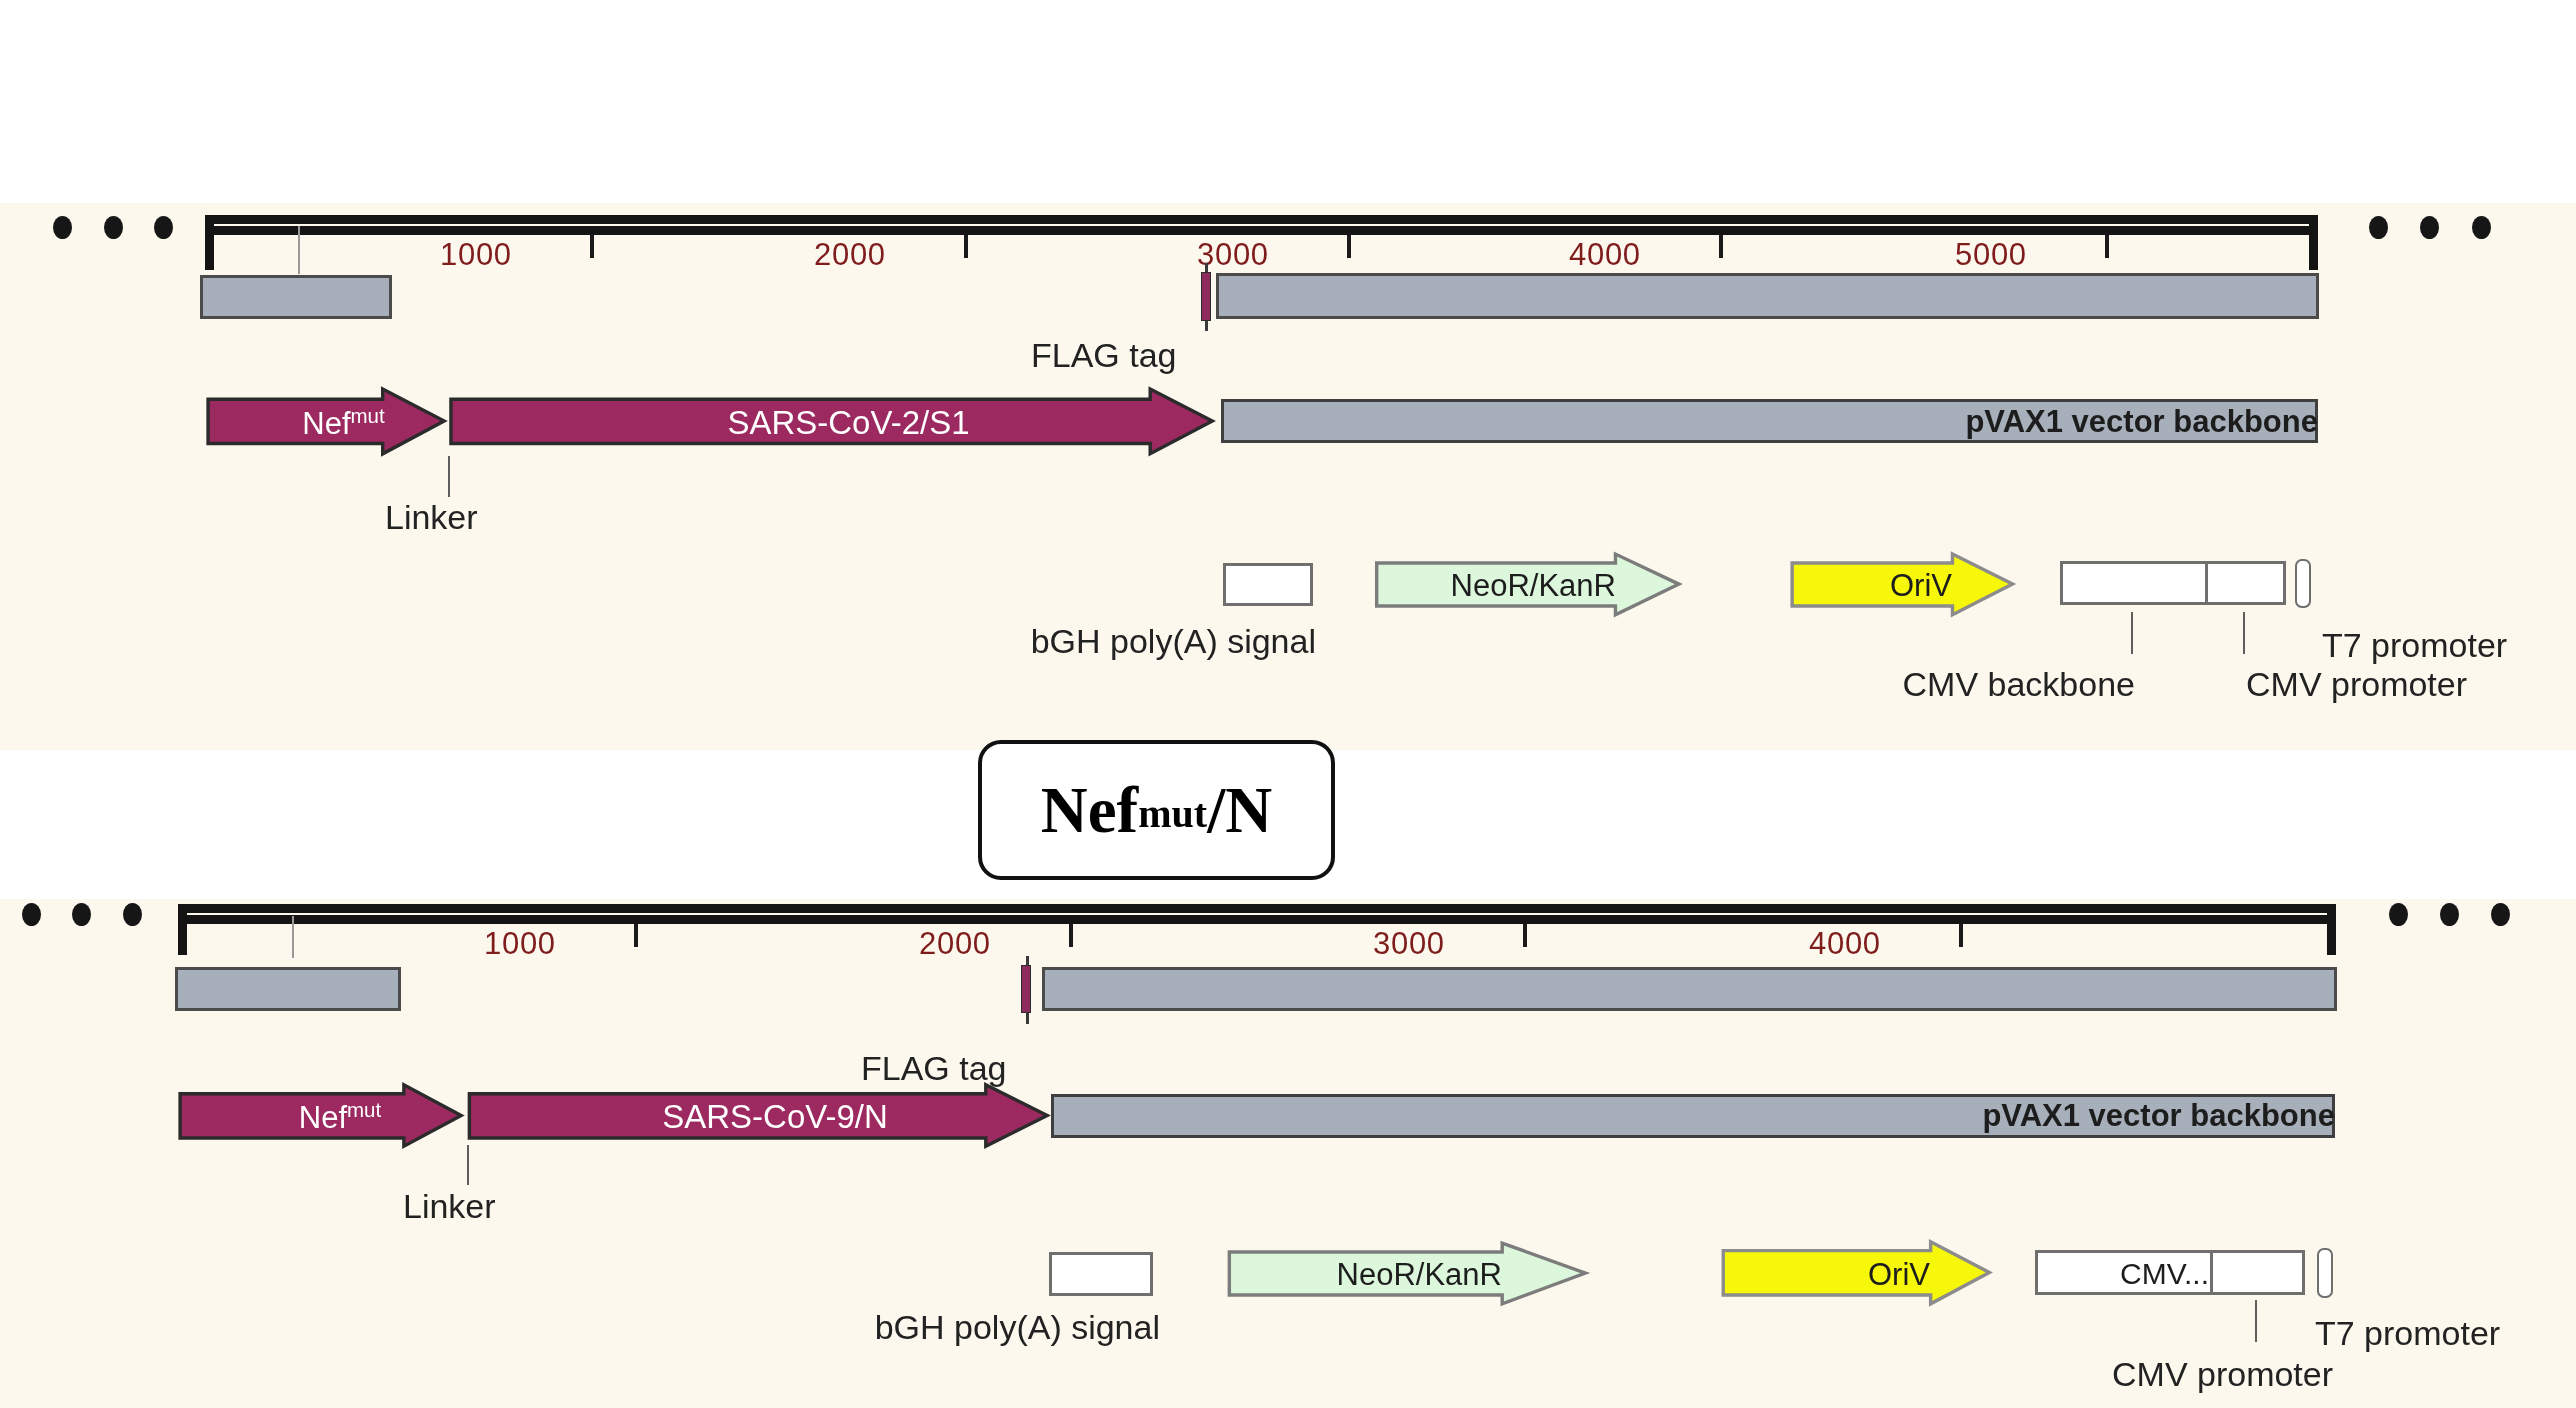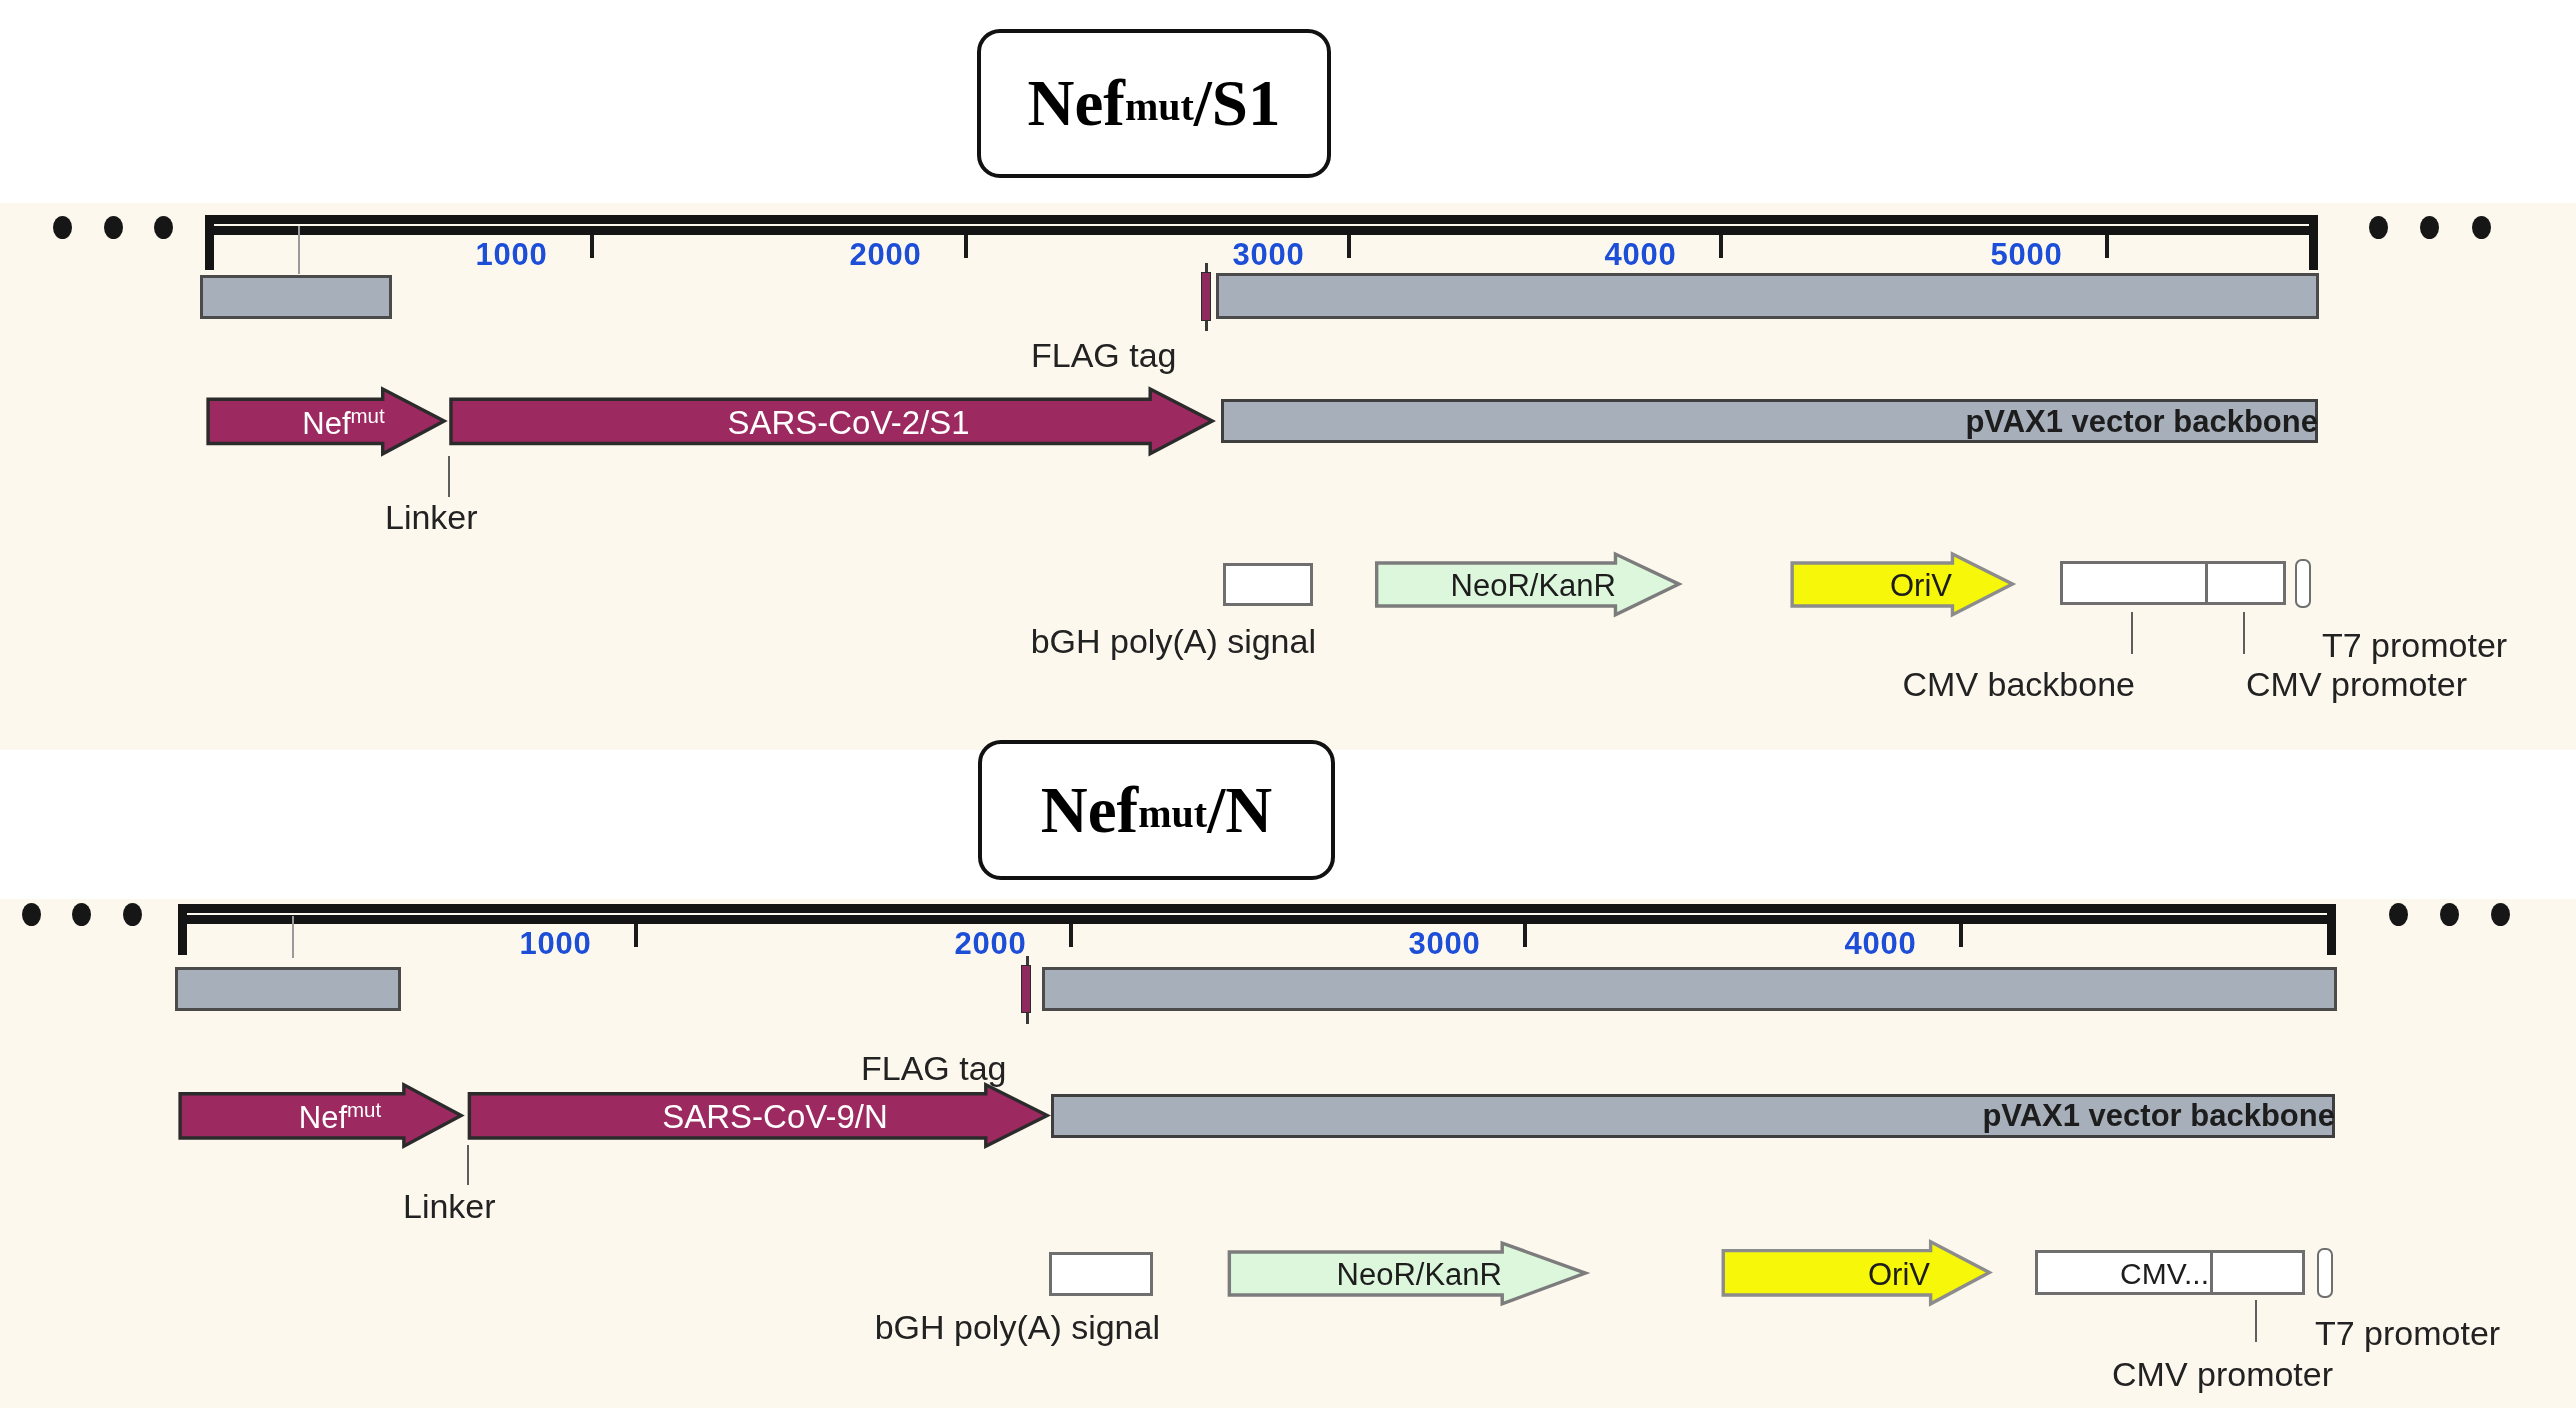--- a/index.html
+++ b/index.html
@@ -9,22 +9,22 @@
   .title-box{position:absolute;background:#ffffff;border:4.1px solid #111;border-radius:23px;
              display:flex;align-items:center;justify-content:center;
              font-family:"Liberation Serif", serif;font-weight:bold;color:#000;}
   .title-box .base{font-size:65px;}
   .title-box sup{font-size:40px;vertical-align:super;line-height:0;}
   .title-box .tail{font-size:65px;}
   .dot{position:absolute;width:19px;height:23px;background:#161616;border-radius:50%;}
   .ruler-line{position:absolute;background:#141414;height:9px;}
   .ruler-cap{position:absolute;background:#141414;width:9px;}
   .tick{position:absolute;background:#1a1a1a;width:4.1px;height:23px;}
-  .tick-label{position:absolute;width:143px;text-align:center;font-size:31px;font-weight:bold;
-              color:#1d4ed8;letter-spacing:0.7px;}
+  .tick-label{position:absolute;width:143px;text-align:left;font-size:31px;font-weight:normal;
+              color:#7f1d1d;letter-spacing:0.7px;}
   .marker-gray{position:absolute;width:2px;background:#9a9a9a;}
   .seg-bar{position:absolute;background:#A7AFBA;border:3.4px solid #4b4b4b;box-sizing:border-box;}
   .flag-line{position:absolute;width:2.7px;background:#3a3a3a;}
   .flag-rect{position:absolute;width:9.6px;background:#8E2A5E;border:1.4px solid #2c2c2c;box-sizing:border-box;}
   .lbl{position:absolute;font-size:34px;color:#222;white-space:nowrap;}
   .lbl.right{text-align:right;}
   .arrow-label{position:absolute;text-align:center;color:#ffffff;font-size:31px;white-space:nowrap;padding-left:48px;}
   .arrow-label sup{font-size:20.5px;}
   .dark-label{position:absolute;text-align:right;color:#1d1d1d;font-size:31px;white-space:nowrap;}
   .backbone-bar{position:absolute;background:#A7AFBA;border:3.4px solid #3f3f3f;box-sizing:border-box;}
@@ -35,23 +35,20 @@
   .leader{position:absolute;width:2px;background:#5e5e5e;}
   svg.overlay{position:absolute;left:0;top:0;}
 </style>
 </head>
 <body>
 
 <div id="canvas">
 
   <div class="panel-bg" style="top:203px;height:547px;"></div>
 
-  <div class="title-box" style="left:977px;top:29px;width:346px;height:141px;">
-    <span><span class="base">Nef</span><sup>mut</sup><span class="tail">/S1</span></span>
-  </div>
 
   <div class="dot" style="left:53px;top:216px;"></div>
   <div class="dot" style="left:104px;top:216px;"></div>
   <div class="dot" style="left:154px;top:216px;"></div>
   <div class="dot" style="left:2369px;top:216px;"></div>
   <div class="dot" style="left:2420px;top:216px;"></div>
   <div class="dot" style="left:2472px;top:216px;"></div>
 
   <div class="ruler-line" style="left:205px;top:215px;width:2113px;"></div>
   <div class="ruler-line" style="left:205px;top:226px;width:2113px;"></div>

